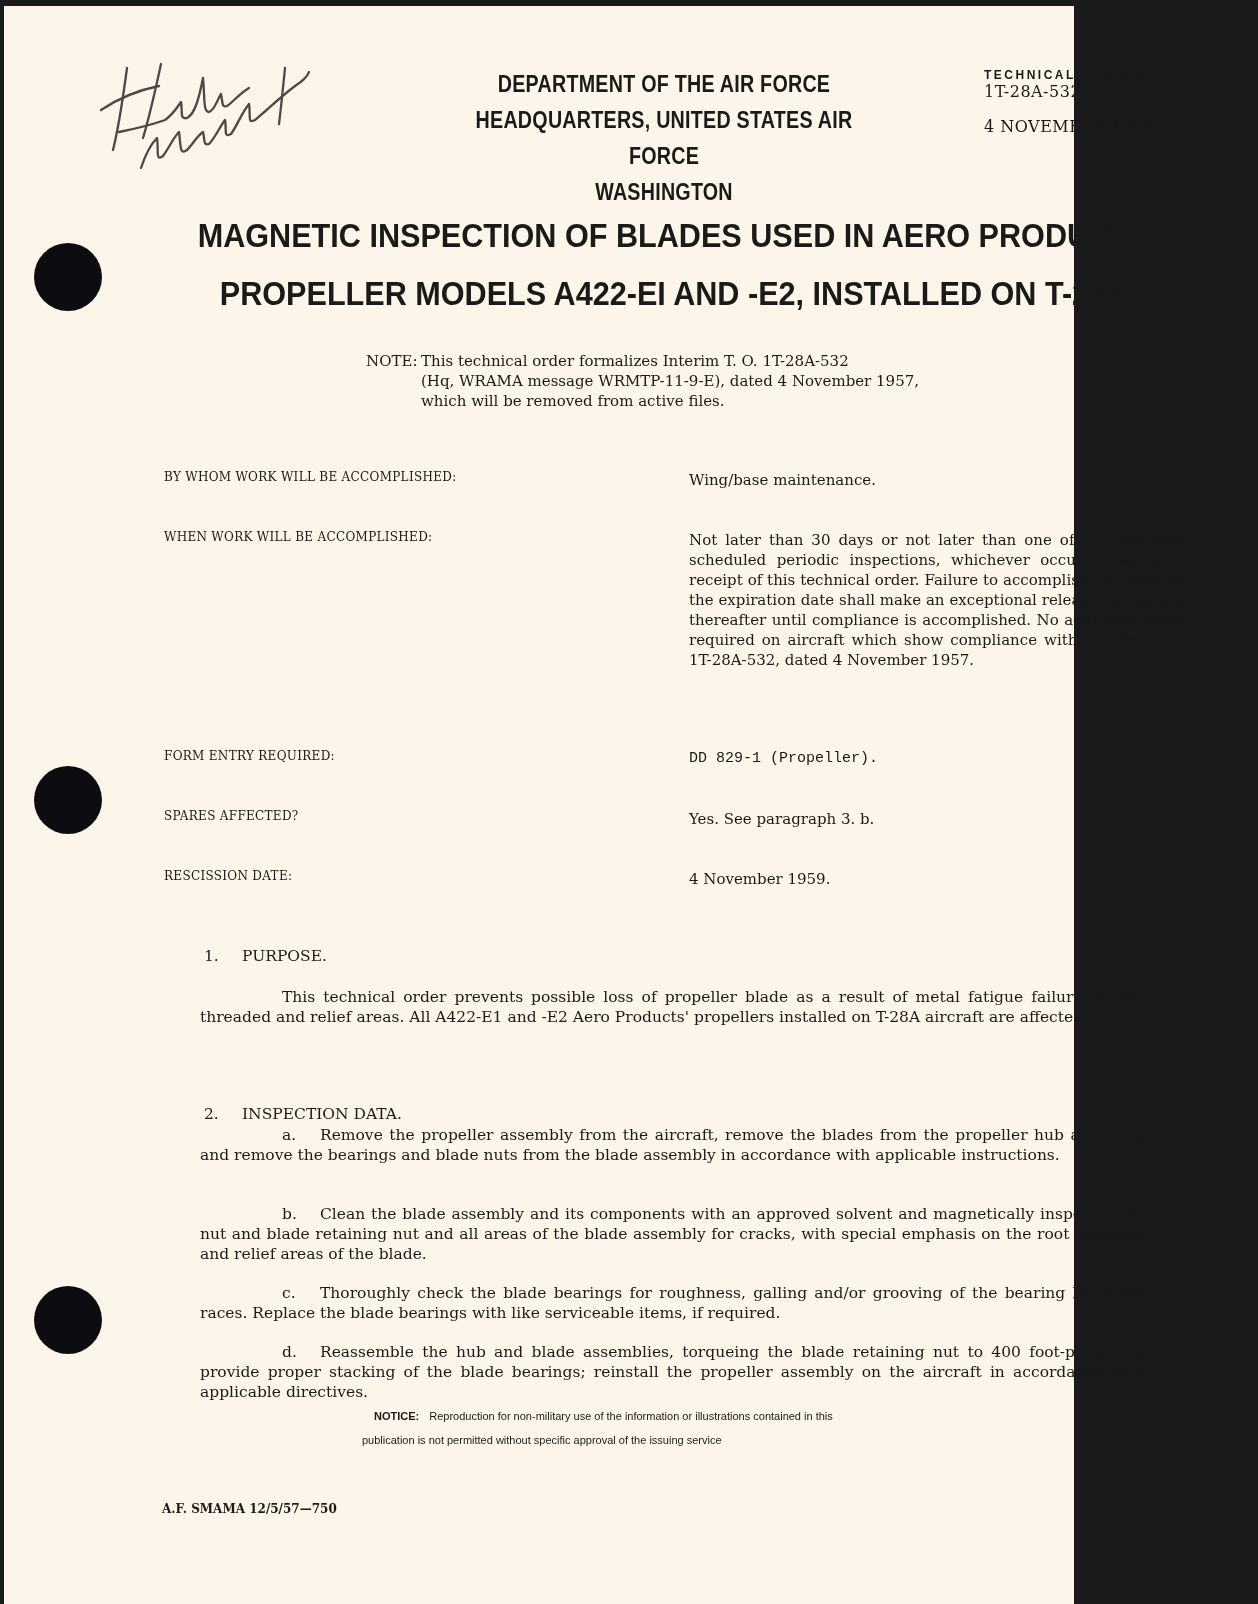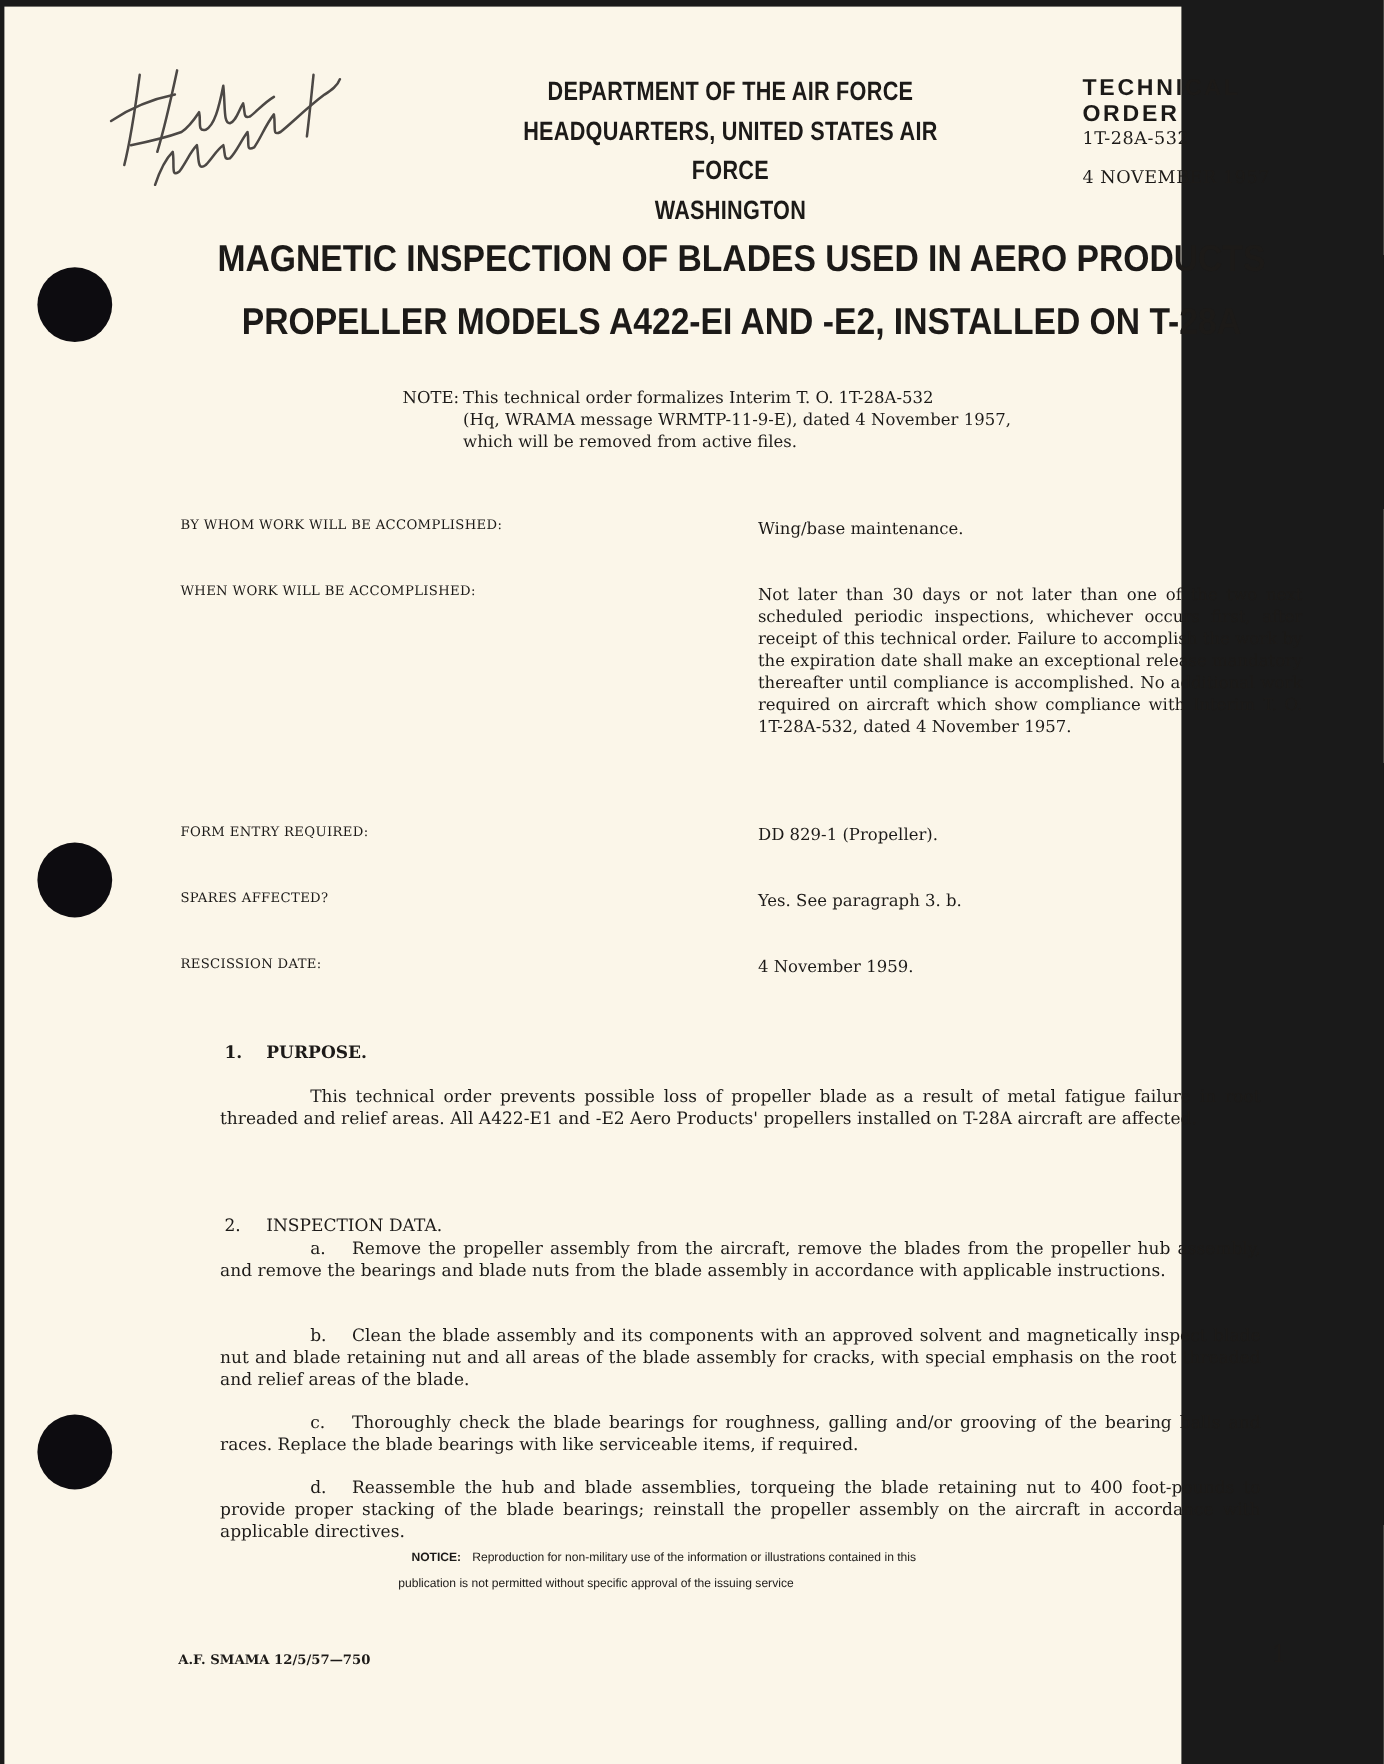--- a/index.html
+++ b/index.html
@@ -26,21 +26,21 @@
       left: 390px; top: 60px; width: 540px; text-align: center;
       font-family: "Liberation Sans", sans-serif; font-weight: bold;
       font-size: 24px; line-height: 36px; letter-spacing: 0.3px;
       transform: scaleX(0.82); transform-origin: center top;
     }
     .to-block {
       left: 980px; top: 62px; width: 200px;
     }
     .to-label {
       font-family: "Liberation Sans", sans-serif; font-weight: bold;
-      font-size: 21px; letter-spacing: 2.5px; word-spacing: 10px;
+      font-size: 12px; letter-spacing: 2.5px; word-spacing: 10px;
     }
     .to-num, .to-date { font-size: 16px; letter-spacing: 0.5px; }
     .to-date { margin-top: 16px; }
     .title {
       left: 140px; top: 200px; width: 1060px; text-align: center;
       font-family: "Liberation Sans", sans-serif; font-weight: bold;
       font-size: 34px; line-height: 58px;
       transform: scaleX(0.9); transform-origin: center top;
     }
     .note {
@@ -124,29 +124,29 @@
     </div>
   </div>
 
   <div class="field-label" style="top: 464px;">BY WHOM WORK WILL BE ACCOMPLISHED:</div>
   <div class="field-value" style="top: 464px;">Wing/base maintenance.</div>
 
   <div class="field-label" style="top: 524px;">WHEN WORK WILL BE ACCOMPLISHED:</div>
   <div class="field-value justify" style="top: 524px;">Not later than 30 days or not later than one of the two next scheduled periodic inspections, whichever occurs first, after receipt of this technical order. Failure to accomplish the work by the expiration date shall make an exceptional release mandatory thereafter until compliance is accomplished. No additional work required on aircraft which show compliance with Interim T. O. 1T-28A-532, dated 4 November 1957.</div>
 
   <div class="field-label" style="top: 743px;">FORM ENTRY REQUIRED:</div>
-  <div class="field-value" style="top: 743px;">DD 829-1 (Propeller).</div>
+  <div class="field-value" style="top: 743px; font-family: Liberation Mono, monospace;">DD 829-1 (Propeller).</div>
 
   <div class="field-label" style="top: 803px;">SPARES AFFECTED?</div>
   <div class="field-value" style="top: 803px;">Yes. See paragraph 3. b.</div>
 
   <div class="field-label" style="top: 863px;">RESCISSION DATE:</div>
   <div class="field-value" style="top: 863px;">4 November 1959.</div>
 
-  <div class="section-head" style="top: 941px; font-weight: bold;">
+  <div class="section-head" style="top: 941px;">
     <span class="num">1.</span><span>PURPOSE.</span>
   </div>
   <div class="para" style="top: 981px;">This technical order prevents possible loss of propeller blade as a result of metal fatigue failure in root threaded and relief areas. All A422-E1 and -E2 Aero Products' propellers installed on T-28A aircraft are affected.</div>
 
   <div class="section-head" style="top: 1079px; margin-top: 20px;">
     <span class="num">2.</span><span>INSPECTION DATA.</span>
   </div>
 
   <div class="para" style="top: 1119px;">
     <span class="letter">a.</span><span>Remove the propeller assembly from the aircraft, remove the blades from the propeller hub assembly, and remove the bearings and blade nuts from the blade assembly in accordance with applicable instructions.</span>

